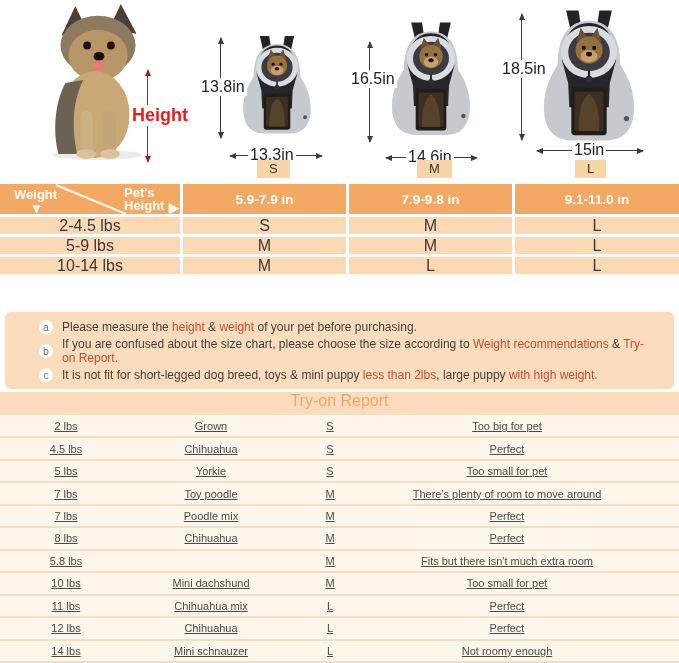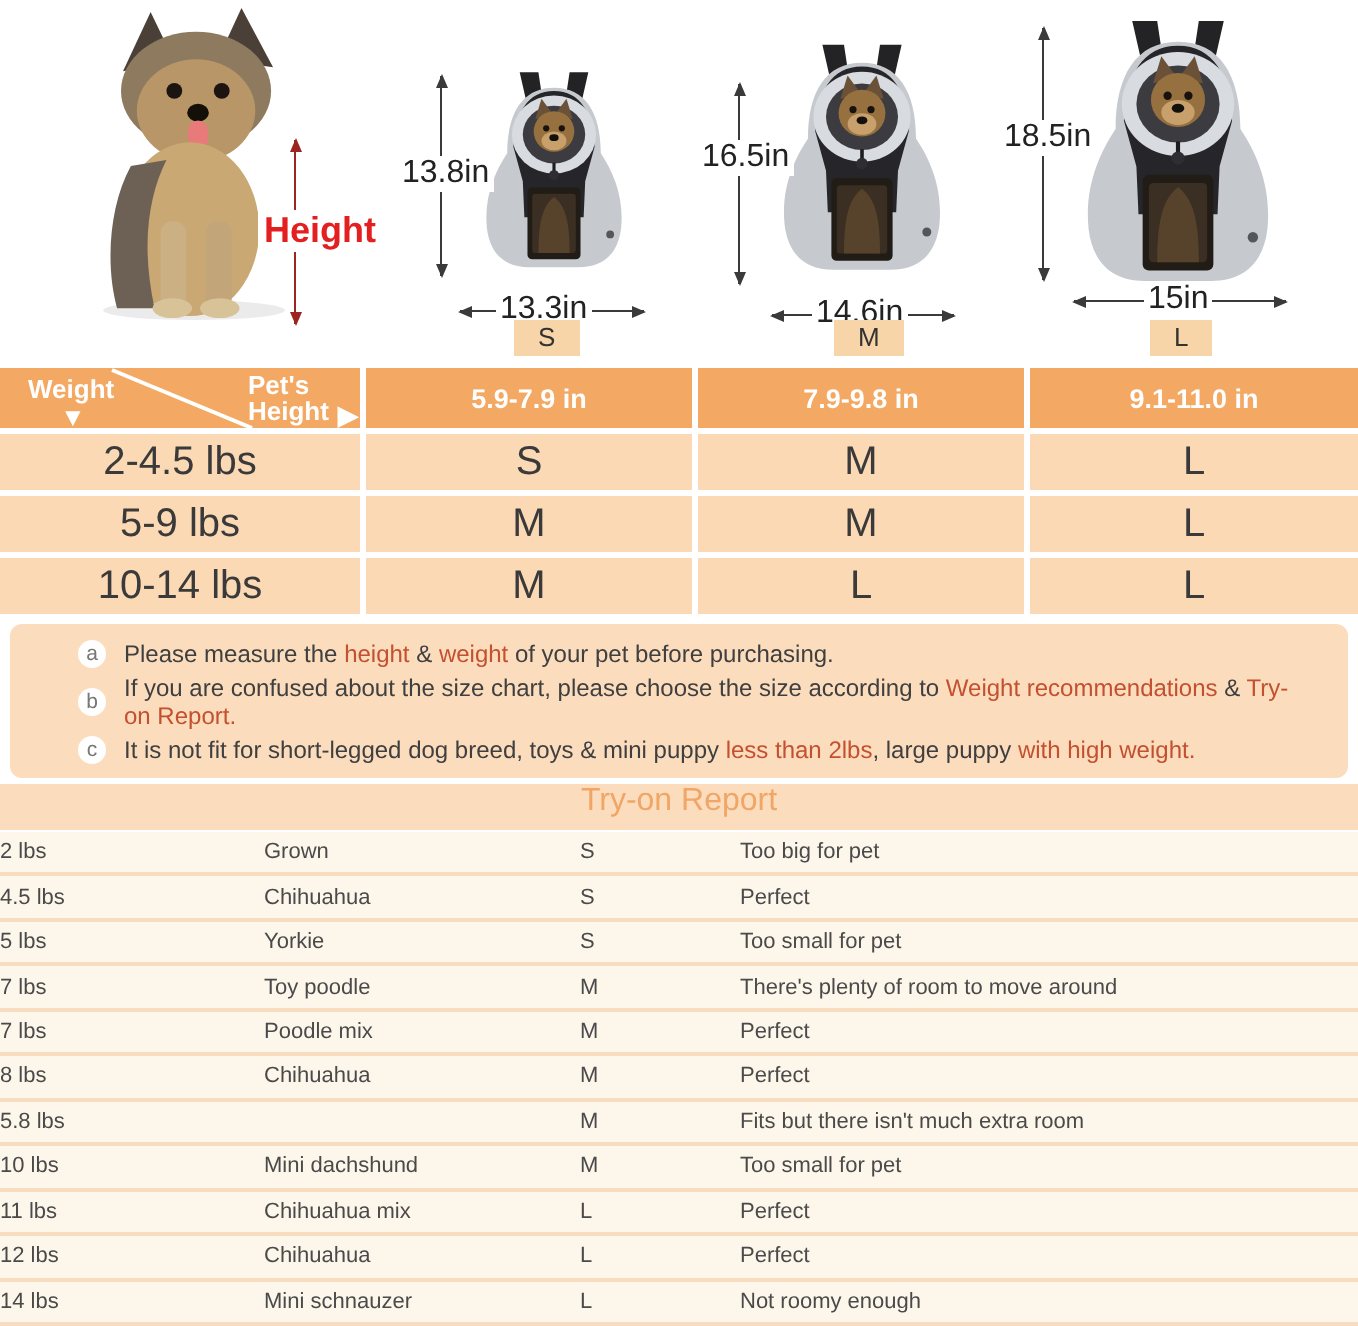--- a/index.html
+++ b/index.html
@@ -27,22 +27,22 @@
   .size-badge{background:#f7d5a8;color:#333;font-size:13px;text-align:center;
       padding:2px 12px;line-height:14px;}
 
   
   #size-chart{left:0;top:184px;width:679px;}
   .sc-row{display:grid;grid-template-columns:180px 166px 166px 167px;}
   .sc-row + .sc-row{margin-top:3px;}
   .sc-head{height:30px;}
   .sc-head .cell{background:#f3a963;color:#fff;font-weight:bold;font-size:13.5px;
       display:flex;align-items:center;justify-content:center;}
-  .sc-body .cell{background:#fbd9b4;height:28px;display:flex;align-items:center;
-      justify-content:center;font-size:20px;color:#3a3a3a;}
+  .sc-body .cell{background:#fbd9b4;height:17px;display:flex;align-items:center;
+      justify-content:center;font-size:16px;color:#3a3a3a;}
   .cell + .cell{border-left:3px solid #fff;}
   #corner{position:relative;background:#f3a963;}
   #corner .lbl{position:absolute;color:#fff;font-weight:bold;font-size:13px;line-height:13px;}
   .tri{font-size:8px;vertical-align:1px;}
 
   
   #notes{left:5px;top:312px;width:669px;height:77px;background:#fbdcbd;border-radius:6px;
       box-sizing:border-box;padding:6px 26px 6px 34px;display:flex;flex-direction:column;
       justify-content:space-around;}
   .note{display:flex;align-items:center;gap:9px;font-size:12px;line-height:14px;color:#3f3f3f;}
@@ -51,21 +51,21 @@
   .hl{color:#c3502f;}
 
   
   #tryon-bar{left:0;top:392px;width:679px;height:23px;background:#fbdcbd;
       display:flex;align-items:flex-start;justify-content:center;}
   #tryon-title{font-size:16px;color:#f0a666;}
   #tryon-table{left:0;top:416px;width:679px;height:247px;background:#fdf7eb;
       display:flex;flex-direction:column;}
   .tr-row{flex:1;display:grid;grid-template-columns:132px 158px 80px 274px 1fr;
       align-items:center;border-bottom:2px solid #f8dcc0;background:#fdf7eb;}
-  .tr-row .c{font-size:11px;color:#4a4a4a;text-align:left;}
+  .tr-row .c{font-size:11px;color:#4a4a4a;text-align:center;text-decoration:underline;}
 </style>
 </head>
 <body>
 
 <svg width="0" height="0" style="position:absolute">
   <symbol id="bp" viewBox="0 0 100 132">
     <path d="M33,24 L28,2 L40,2 L43,22 Z" fill="#232326"></path>
     <path d="M67,24 L72,2 L60,2 L57,22 Z" fill="#232326"></path>
     <path d="M50,12 C30,12 20,28 20,54 C12,66 5,82 7,102 C9,118 18,127 34,127 L66,127 C82,127 91,118 93,102 C95,82 88,66 80,54 C80,28 70,12 50,12 Z" fill="#c6c9ce"></path>
     <path d="M50,14 C33,14 25,28 24,50 L30,72 L31,95 L69,95 L70,72 L76,50 C75,28 67,14 50,14 Z" fill="#26262a"></path>

